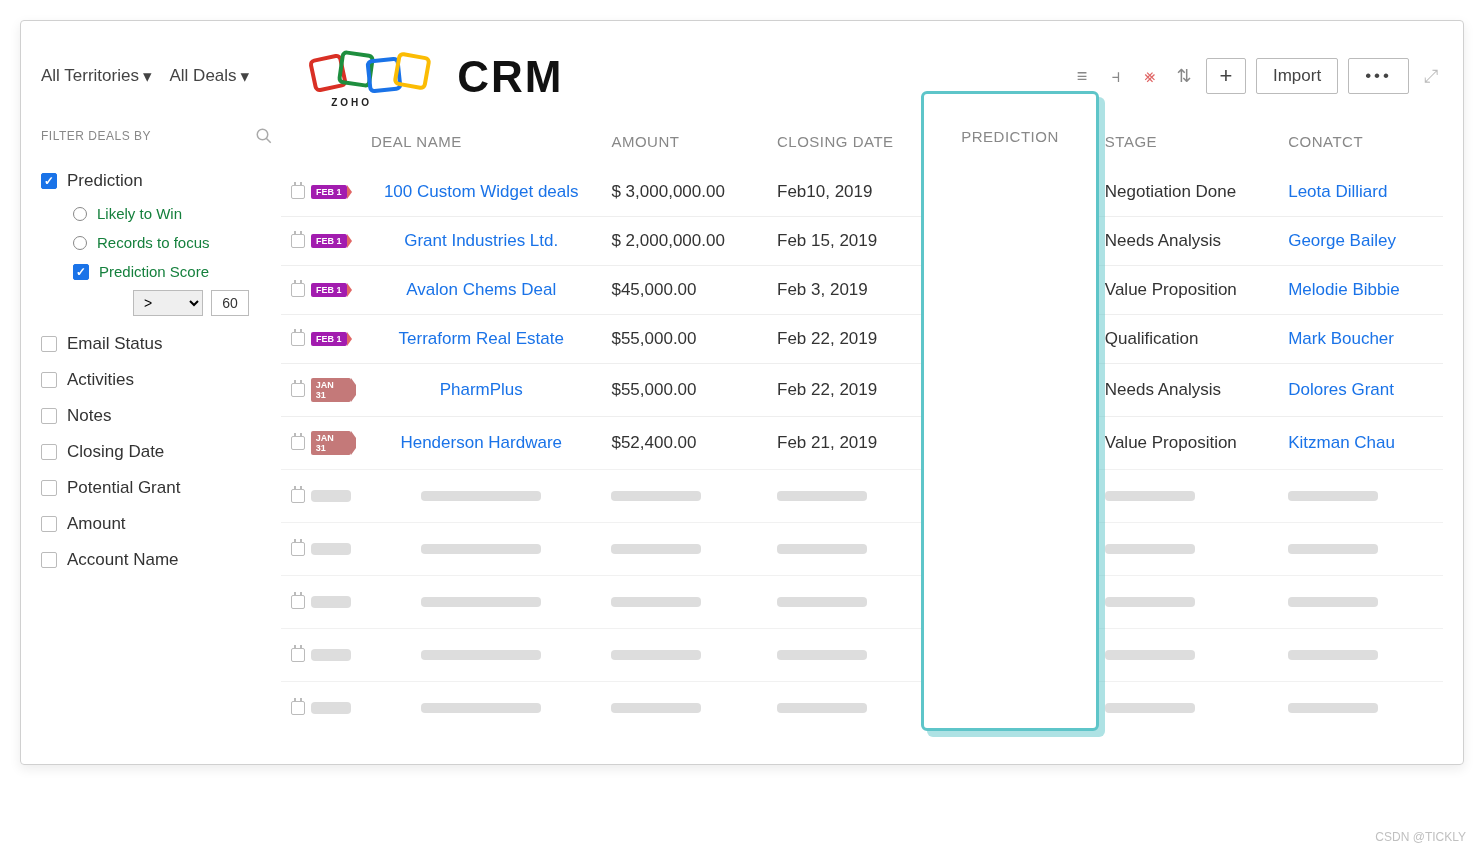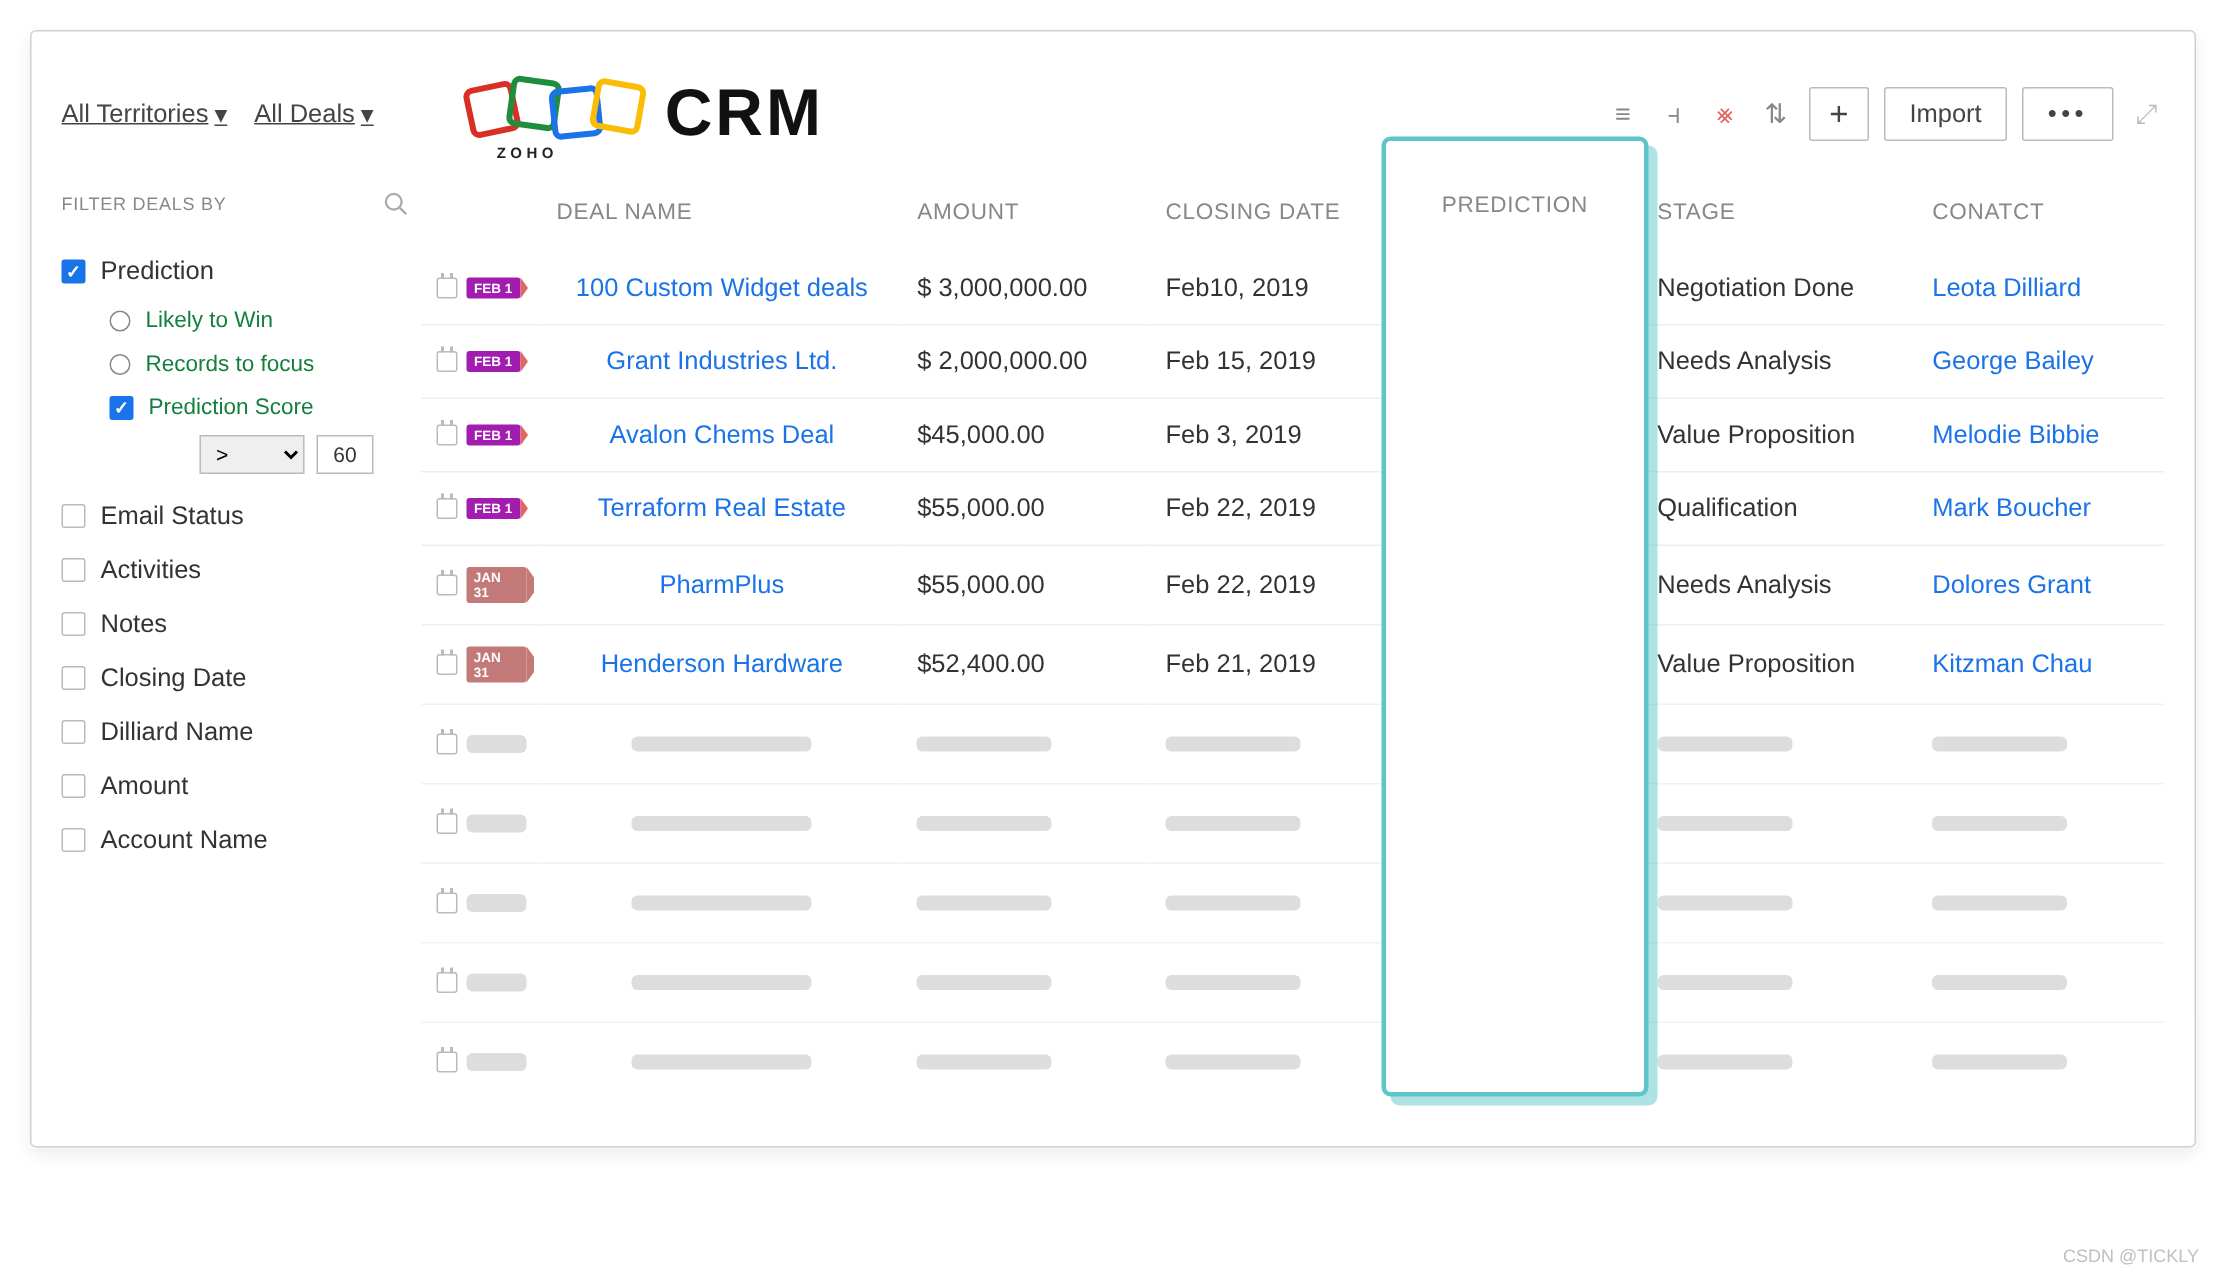--- a/index.html
+++ b/index.html
@@ -1,24 +1,24 @@
 <!DOCTYPE html>
 <html><head>
 <meta charset="utf-8">
 <style>
 * { box-sizing: border-box; margin: 0; padding: 0; }
 body { font-family: -apple-system, "Segoe UI", Arial, sans-serif; background: #fff; color: #333; padding: 20px; }
 .app { width: 1444px; border: 1px solid #d0d0d0; border-radius: 4px; padding: 20px 20px 30px 20px; box-shadow: 0 4px 12px rgba(0,0,0,0.08); position: relative; }
 
 
 .topbar { display: flex; align-items: center; height: 70px; margin-bottom: 10px; }
-.filters-top { display: flex; gap: 18px; font-size: 17px; color: #444; text-decoration: underline; }
+.filters-top { display: flex; gap: 18px; font-size: 17px; color: #444; }
 .filters-top .dd { cursor: pointer; display: inline-flex; align-items: center; gap: 4px; }
 
-.brand { display: flex; align-items: center; gap: 14px; margin-left: 60px; }
+.brand { display: flex; align-items: flex-end; gap: 28px; margin-left: 60px; }
 .brand .logo-sq { position: relative; width: 120px; height: 52px; }
 .brand .sq { position: absolute; width: 34px; height: 34px; border: 4px solid; border-radius: 6px; transform: rotate(10deg); }
 .brand .sq.r { border-color: #d93025; left: 2px; top: 6px; transform: rotate(-12deg); }
 .brand .sq.g { border-color: #1e8e3e; left: 30px; top: 2px; transform: rotate(8deg); }
 .brand .sq.b { border-color: #1a73e8; left: 58px; top: 8px; transform: rotate(-6deg); }
 .brand .sq.y { border-color: #fbbc04; left: 86px; top: 4px; transform: rotate(10deg); }
 .brand .zoho { position: absolute; bottom: -6px; left: 22px; font-size: 10px; letter-spacing: 3px; color: #222; font-weight: 600; }
 .brand .crm { font-size: 44px; font-weight: 700; letter-spacing: 2px; color: #111; }
 
 .top-actions { margin-left: auto; display: flex; align-items: center; gap: 10px; }
@@ -177,21 +177,21 @@
           <div class="filter-item">
             <span class="chk"></span>
             <span>Notes</span>
           </div>
           <div class="filter-item">
             <span class="chk"></span>
             <span>Closing Date</span>
           </div>
           <div class="filter-item">
             <span class="chk"></span>
-            <span>Dilliard Name</span>
+            <span>Potential Grant</span>
           </div>
           <div class="filter-item">
             <span class="chk"></span>
             <span>Amount</span>
           </div>
           <div class="filter-item">
             <span class="chk"></span>
             <span>Account Name</span>
           </div>
         </div>

